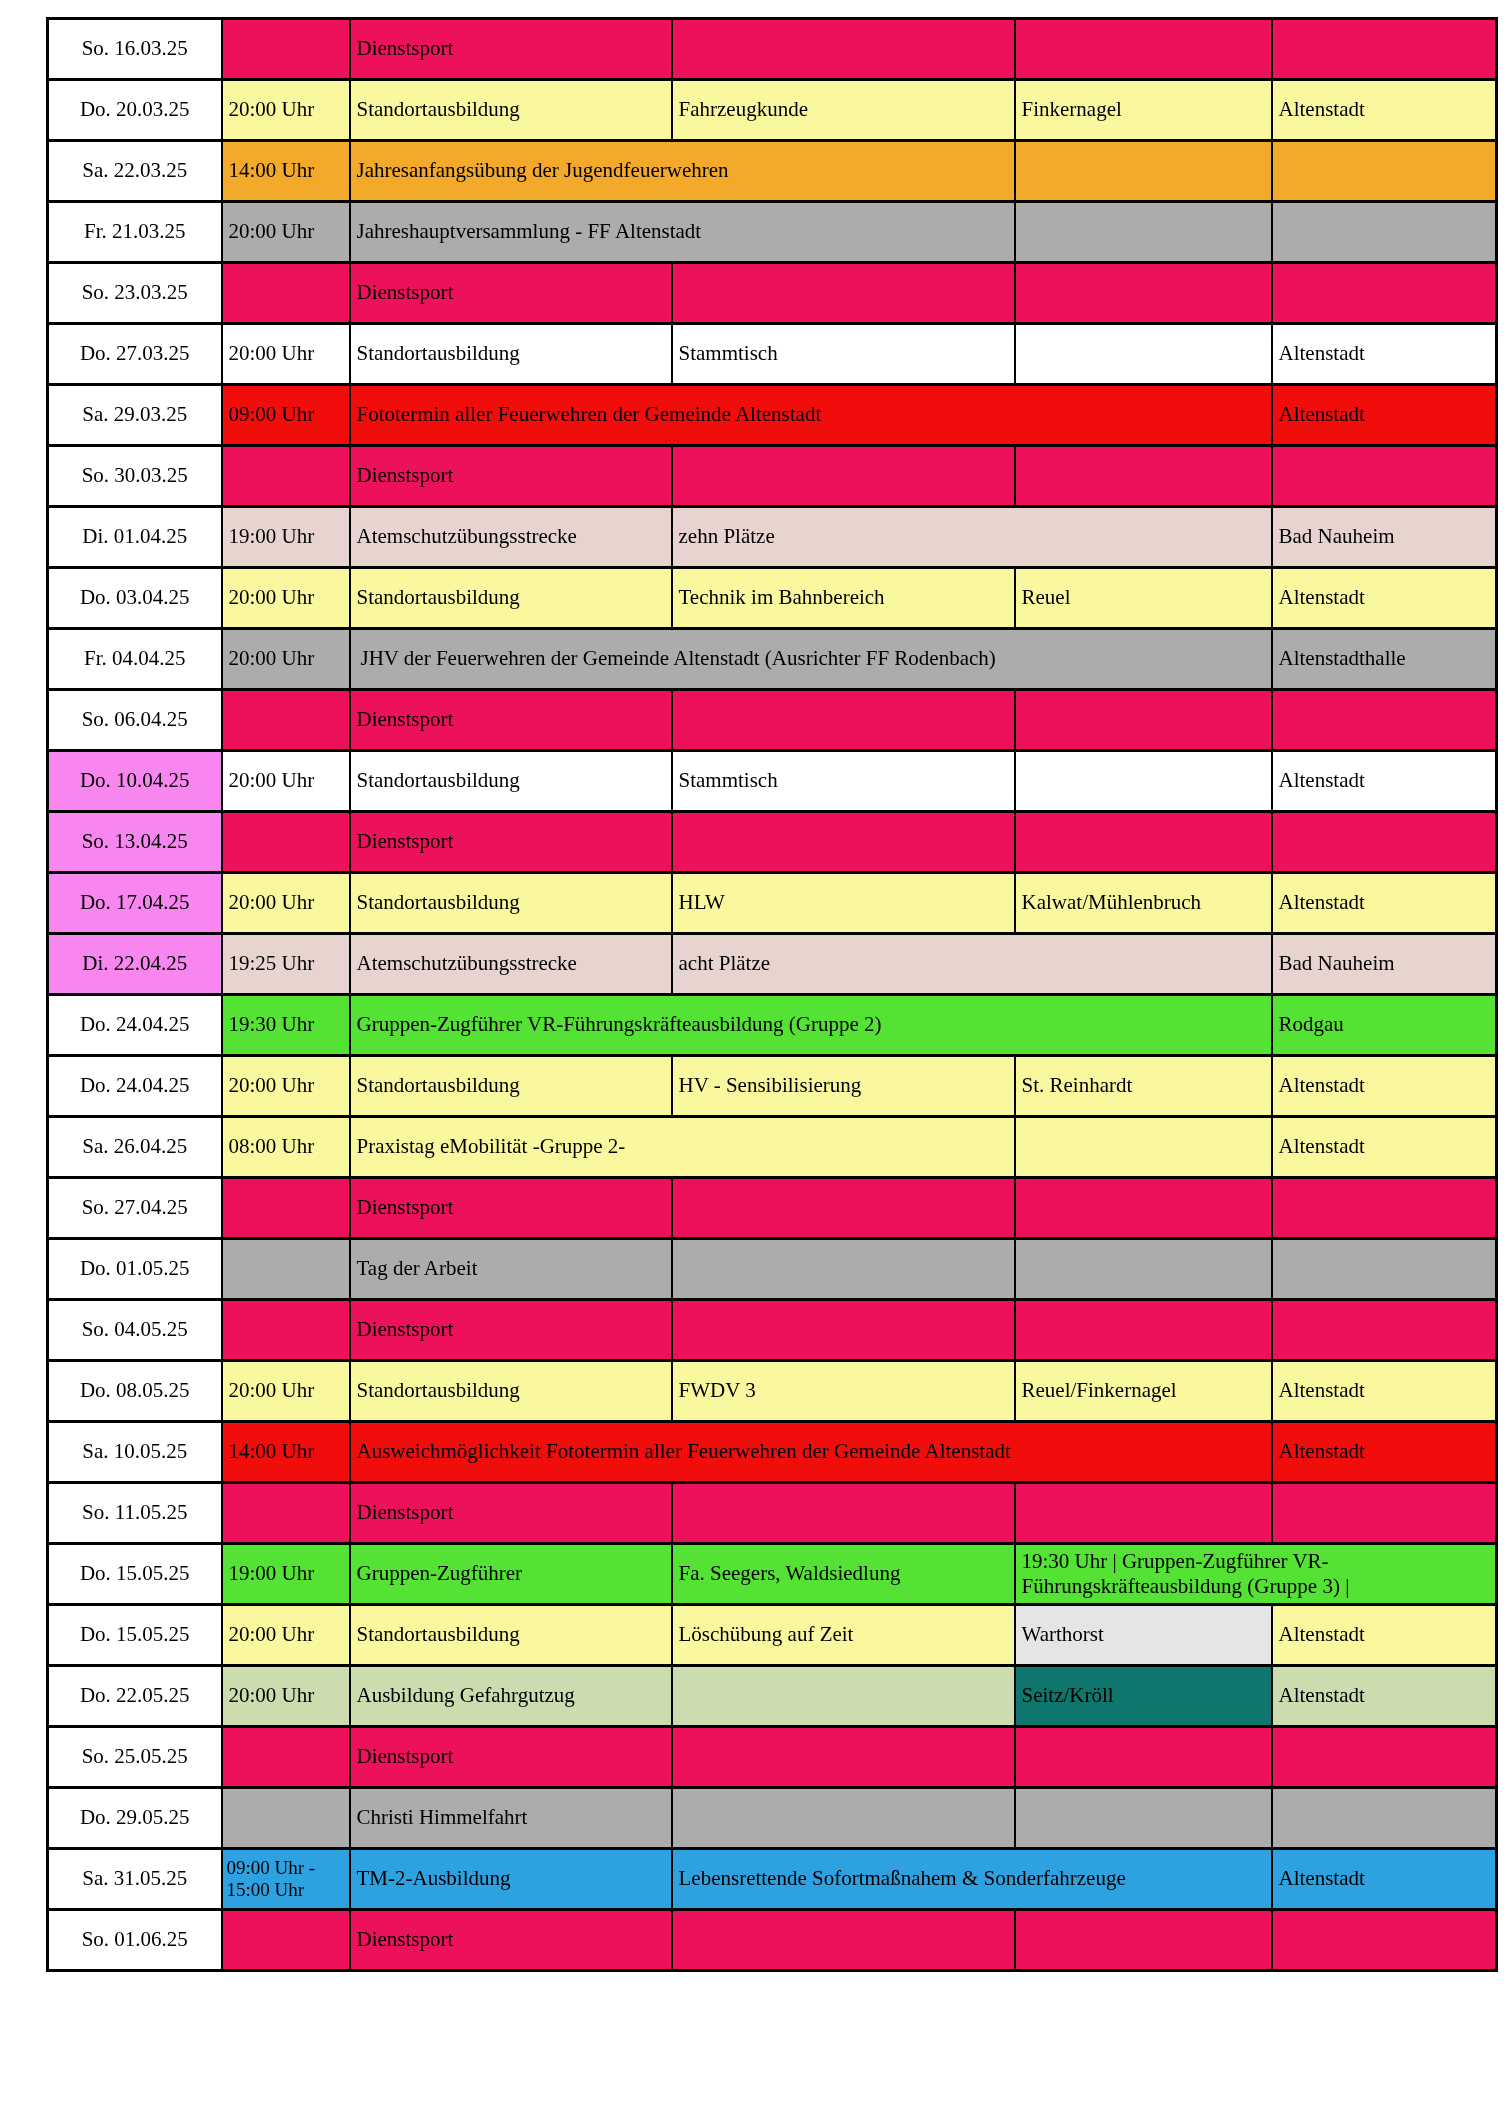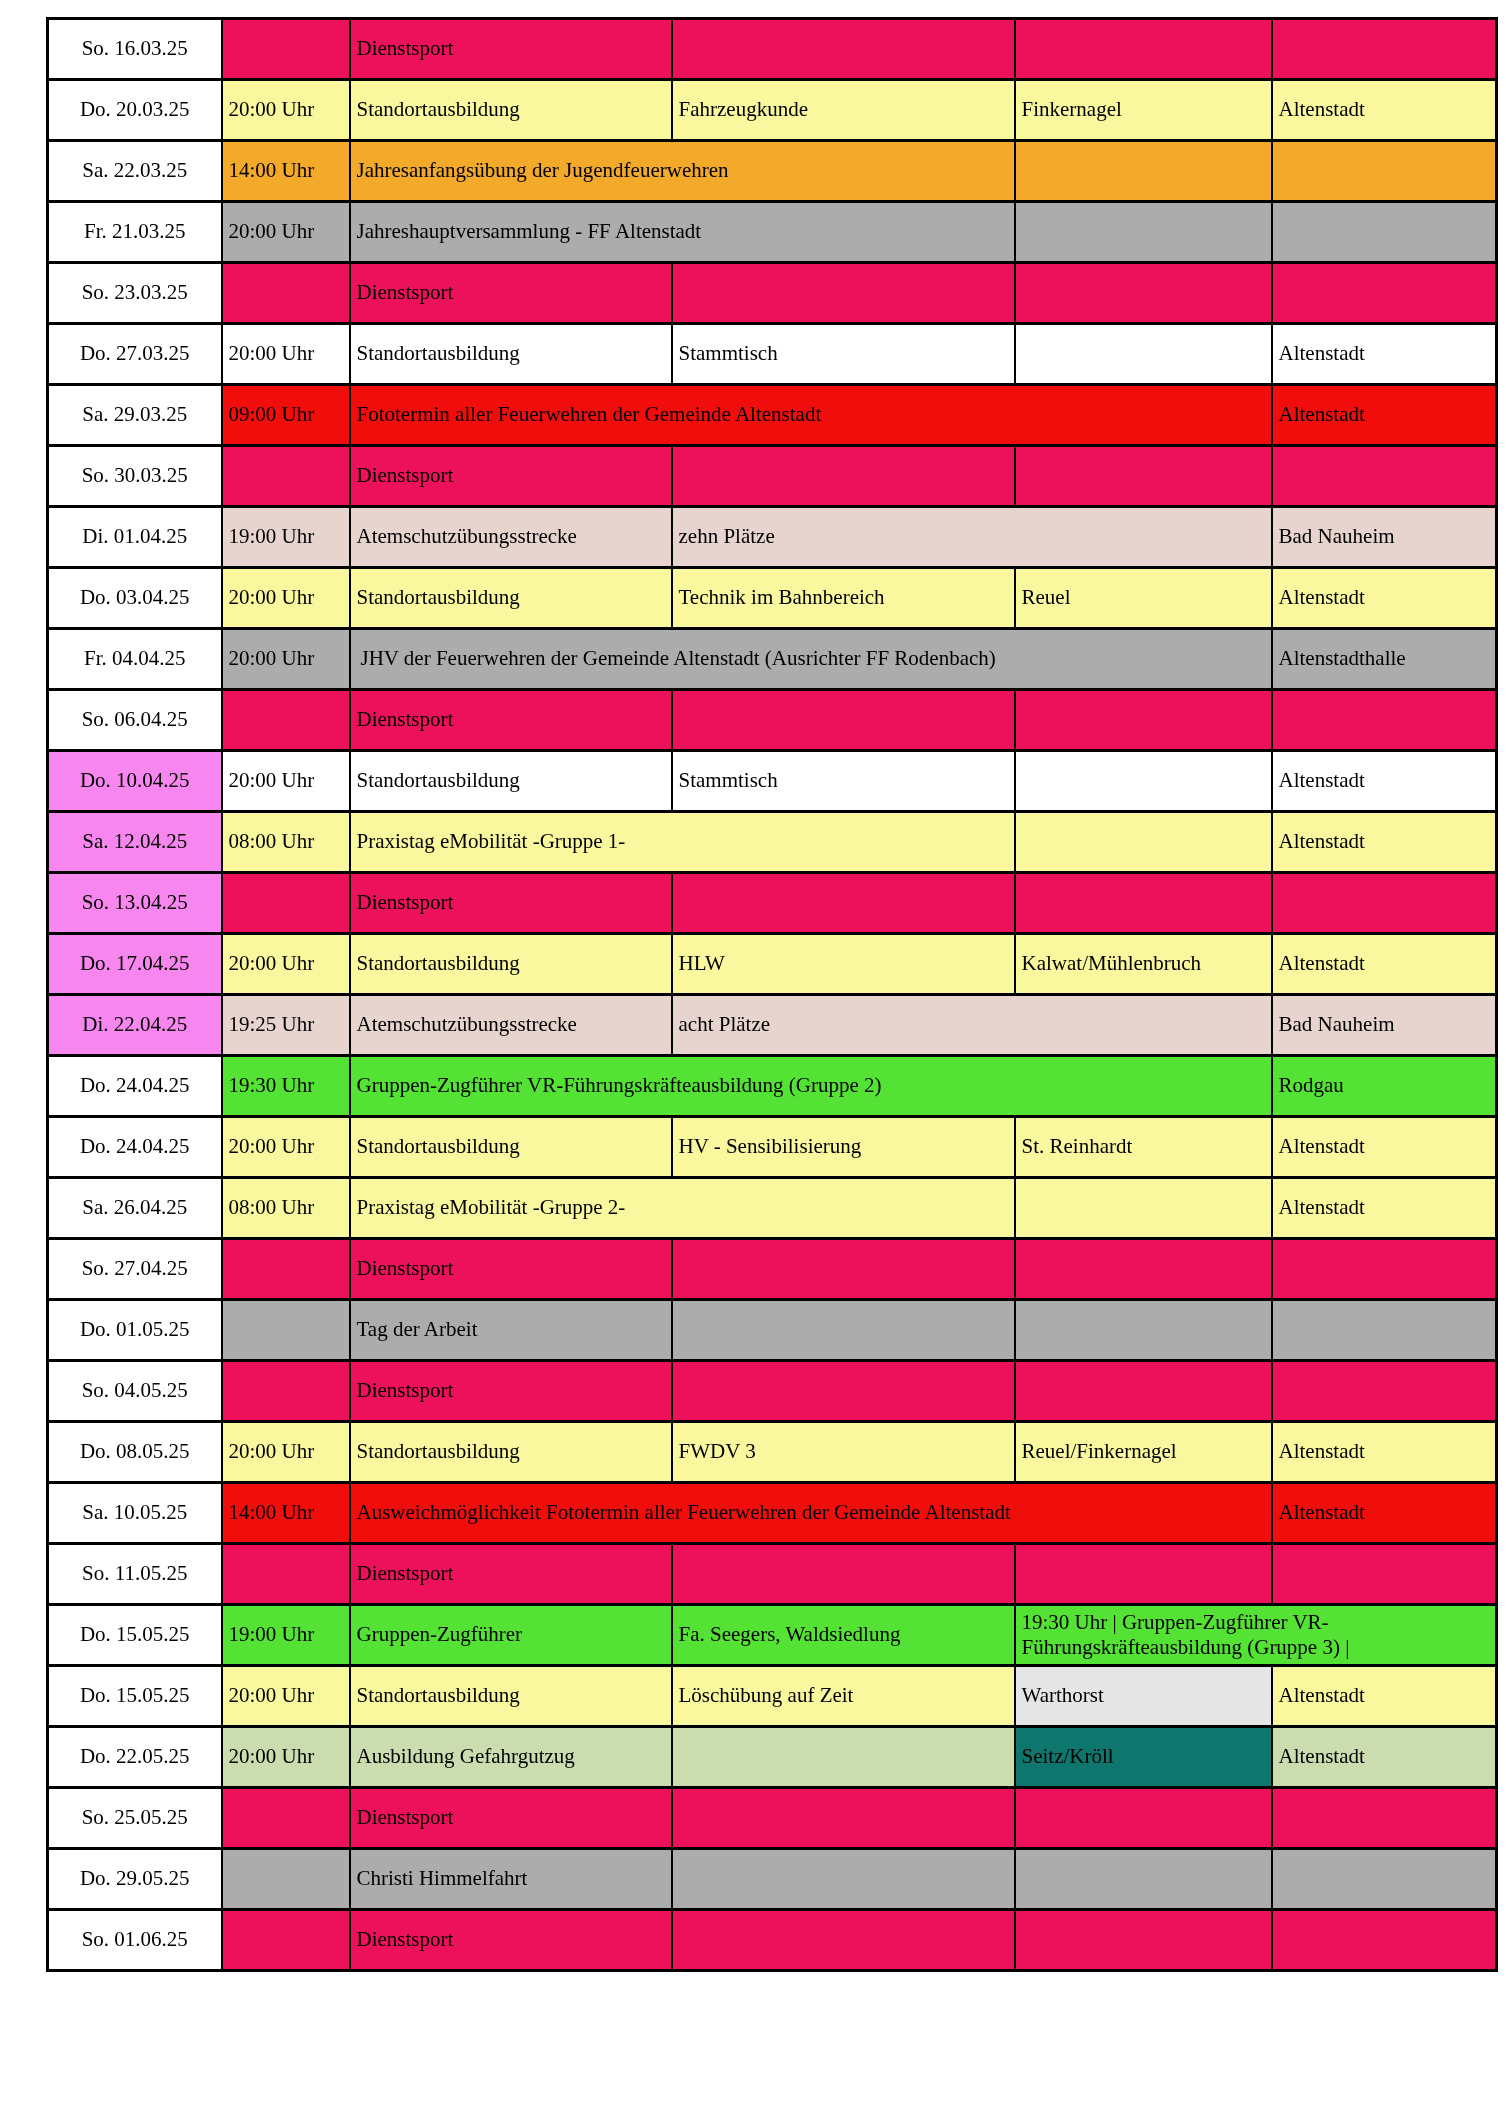--- a/index.html
+++ b/index.html
@@ -148,27 +148,20 @@
         </tr>
         <tr>
           <td class="date-cell" style="background: rgb(247, 135, 238);">Do. 10.04.25</td>
           <td class="time-cell" style="background: rgb(255, 255, 255);">20:00 Uhr</td>
           <td style="background: rgb(255, 255, 255);">Standortausbildung</td>
           <td style="background: rgb(255, 255, 255);">Stammtisch</td>
           <td style="background: rgb(255, 255, 255);"></td>
           <td style="background: rgb(255, 255, 255);">Altenstadt</td>
         </tr>
         <tr>
-          <td class="date-cell" style="background: rgb(247, 135, 238);">Sa. 12.04.25</td>
-          <td class="time-cell" style="background: rgb(250, 248, 158);">08:00 Uhr</td>
-          <td colspan="2" style="background: rgb(250, 248, 158);">Praxistag eMobilität -Gruppe 1-</td>
-          <td style="background: rgb(250, 248, 158);"></td>
-          <td style="background: rgb(250, 248, 158);">Altenstadt</td>
-        </tr>
-        <tr>
           <td class="date-cell" style="background: rgb(247, 135, 238);">So. 13.04.25</td>
           <td class="time-cell" style="background: rgb(237, 17, 92);"></td>
           <td style="background: rgb(237, 17, 92);">Dienstsport</td>
           <td style="background: rgb(237, 17, 92);"></td>
           <td style="background: rgb(237, 17, 92);"></td>
           <td style="background: rgb(237, 17, 92);"></td>
         </tr>
         <tr>
           <td class="date-cell" style="background: rgb(247, 135, 238);">Do. 17.04.25</td>
           <td class="time-cell" style="background: rgb(250, 248, 158);">20:00 Uhr</td>
@@ -284,20 +277,28 @@
         </tr>
         <tr>
           <td class="date-cell" style="background: rgb(255, 255, 255);">Do. 29.05.25</td>
           <td class="time-cell" style="background: rgb(172, 172, 172);"></td>
           <td style="background: rgb(172, 172, 172);">Christi Himmelfahrt</td>
           <td style="background: rgb(172, 172, 172);"></td>
           <td style="background: rgb(172, 172, 172);"></td>
           <td style="background: rgb(172, 172, 172);"></td>
         </tr>
         <tr>
+          <td class="date-cell" style="background: rgb(255, 255, 255);">Sa. 31.05.25</td>
+          <td class="time-cell two-line" style="background: rgb(46, 161, 225);">09:00 Uhr -
+15:00 Uhr</td>
+          <td style="background: rgb(46, 161, 225);">TM-2-Ausbildung</td>
+          <td colspan="2" style="background: rgb(46, 161, 225);">Lebensrettende Sofortmaßnahem &amp; Sonderfahrzeuge</td>
+          <td style="background: rgb(46, 161, 225);">Altenstadt</td>
+        </tr>
+        <tr>
           <td class="date-cell" style="background: rgb(255, 255, 255);">So. 01.06.25</td>
           <td class="time-cell" style="background: rgb(237, 17, 92);"></td>
           <td style="background: rgb(237, 17, 92);">Dienstsport</td>
           <td style="background: rgb(237, 17, 92);"></td>
           <td style="background: rgb(237, 17, 92);"></td>
           <td style="background: rgb(237, 17, 92);"></td>
         </tr>
       </tbody>
   </table>
 </div>

